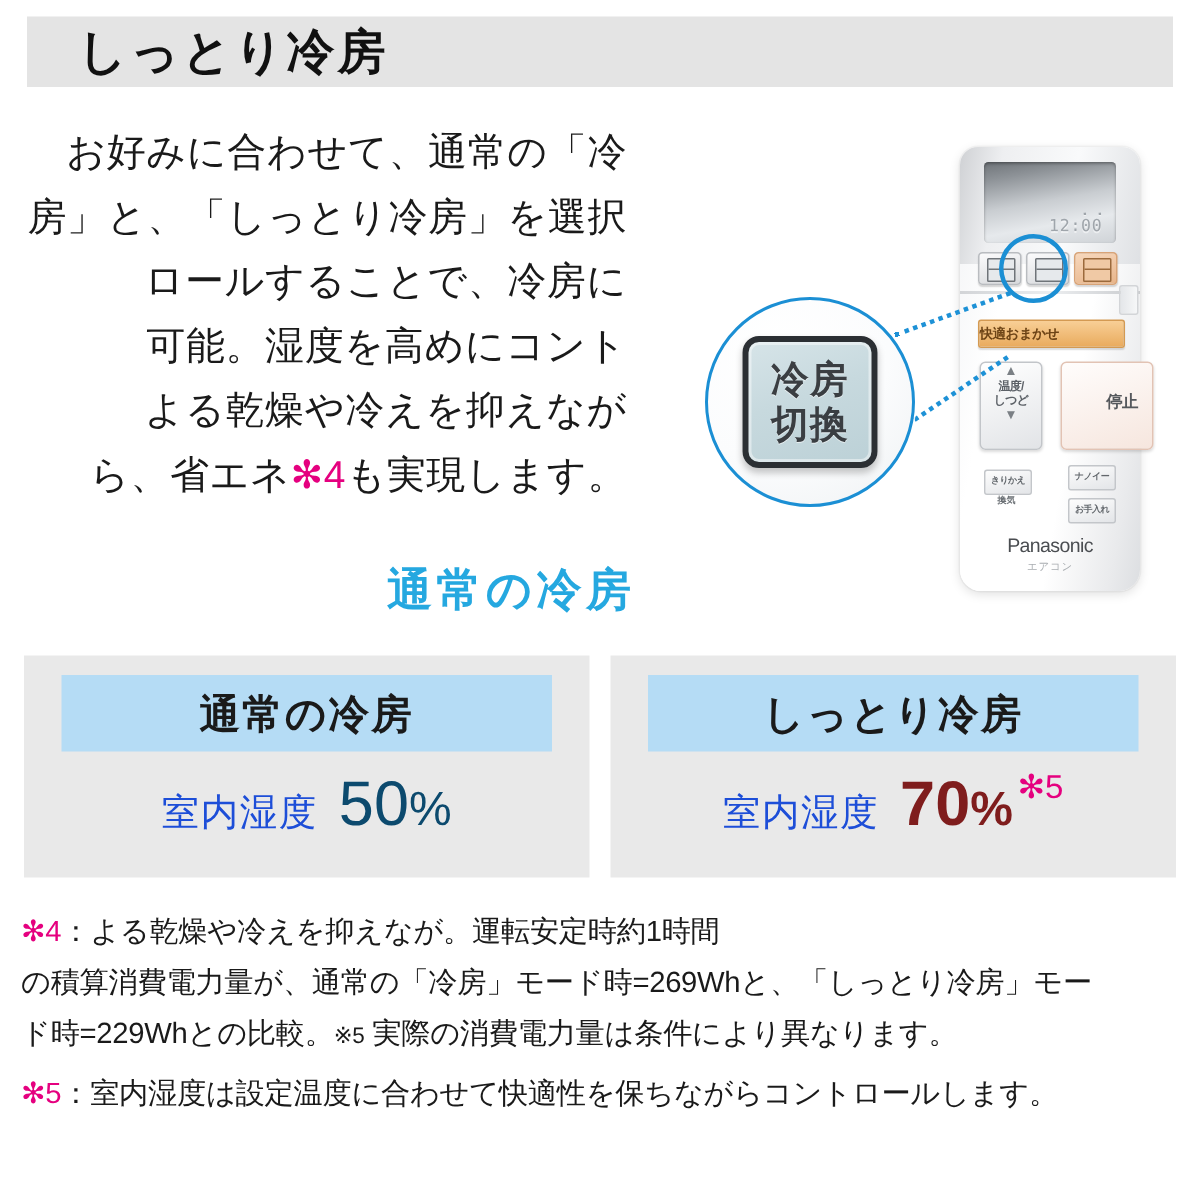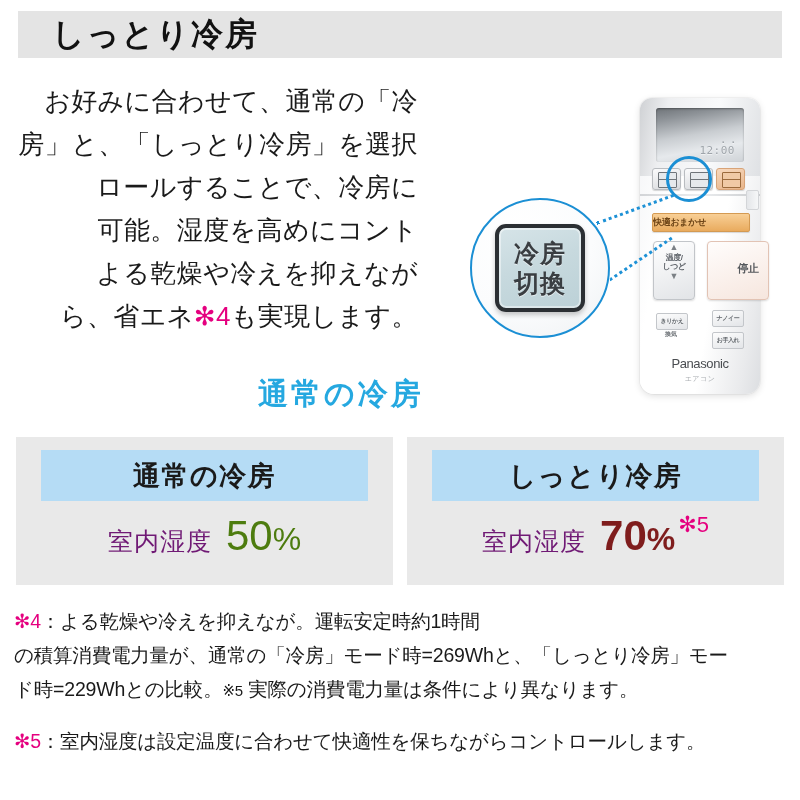--- a/index.html
+++ b/index.html
@@ -384,32 +384,32 @@
     left: 0;
     top: 76px;
     width: 100%;
     display: flex;
     align-items: baseline;
     justify-content: center;
   }
   .metric-label {
     font-size: 25px;
     line-height: 30px;
-    color: #701a75;
+    color: #1d4ed8;
     font-weight: 400;
     letter-spacing: 1px;
   }
   .metric-value {
     margin-left: 14px;
     font-size: 42px;
     line-height: 46px;
     font-weight: 400;
     letter-spacing: 0px;
   }
-  .metric-value.gray { color: #4d7c0f; }
+  .metric-value.gray { color: #0c4a6e; }
   .metric-value.cyan { color: #7f1d1d; font-weight: 700; }
   .metric-value .pct { font-size: 32px; }
   .metric-note {
     margin-left: 3px;
     align-self: flex-start;
     font-size: 22px;
     line-height: 24px;
     color: #e5007f;
     font-weight: 500;
   }
@@ -420,21 +420,21 @@
     left: 14px;
     top: 604px;
     width: 780px;
   }
   .fn-block {
     font-size: 19.5px;
     line-height: 34px;
     color: #1a1a1a;
     letter-spacing: -0.2px;
   }
-  .fn-block + .fn-block { margin-top: 16px; }
+  .fn-block + .fn-block { margin-top: 4px; }
   .fn-mark {
     color: #e5007f;
     font-weight: 500;
   }
   .fn-inline-note { font-size: 15px; }
 </style>
 </head>
 <body>
 
 <div class="header-band"></div>

